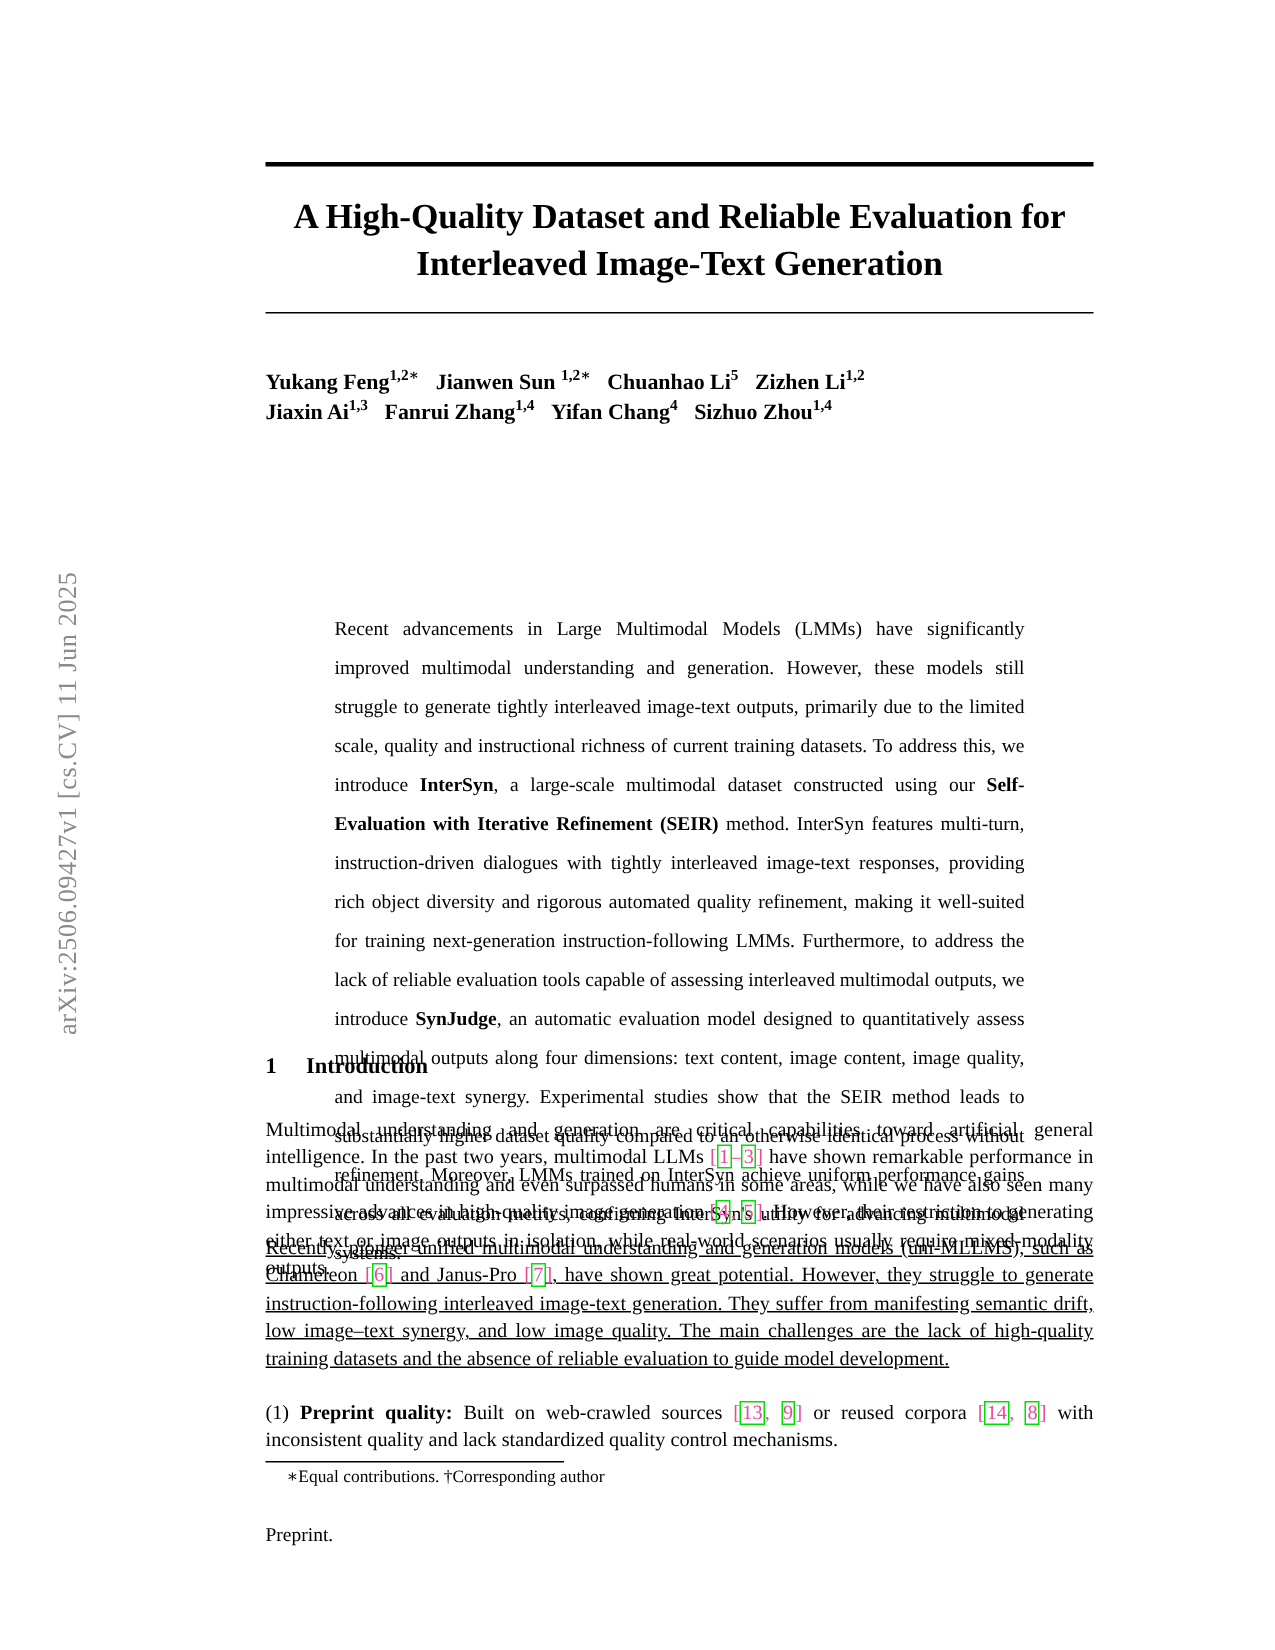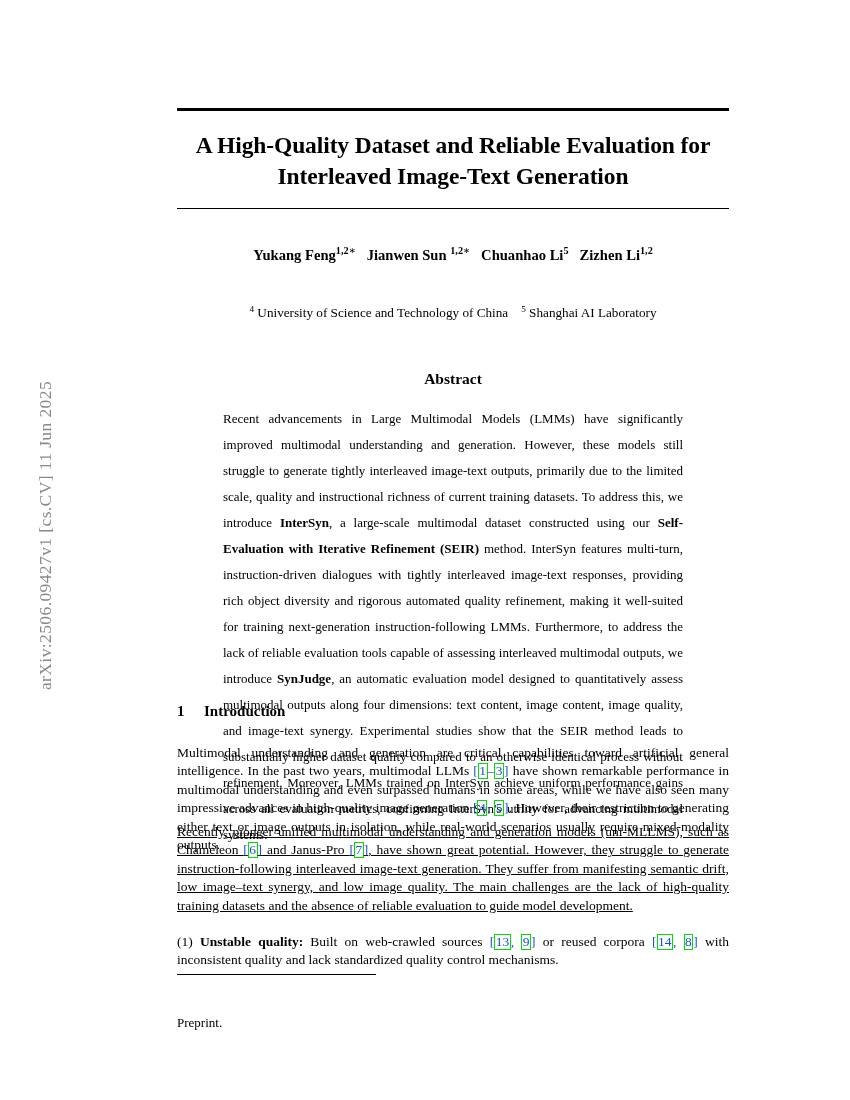--- a/index.html
+++ b/index.html
@@ -78,21 +78,21 @@
     line-height: 31px;
     letter-spacing: -0.1px;
   }
 
   
   #authors {
     position: absolute;
     left: 0px;
     top: 246px;
     width: 552px;
-    text-align: center;
+    text-align: left;
     font-weight: bold;
     font-size: 14.6px;
     line-height: 19.5px;
   }
   #authors .author { white-space: nowrap; }
   #authors .gap { display: inline-block; width: 11px; }
 
   #affiliations {
     position: absolute;
     left: 0px;
@@ -149,21 +149,21 @@
     text-justify: inter-word;
   }
   #par-1 { top: 744px; }
   #par-2 { top: 823px; text-decoration: underline; }
   #par-3 { top: 905px; }
   #par-4 { top: 933px; }
 
   
   .cite {
     display: inline;
-    color: #1d4ed8;
+    color: #ec4899;
     white-space: nowrap;
   }
   .cite .n {
     display: inline-block;
     border: 1px solid #00e000;
     padding: 0 0.5px;
     margin: 0 0px;
     line-height: 1.02;
   }
 
@@ -203,33 +203,33 @@
 <div id="page-column">
 
   <div class="rule-thick"></div>
 
   <div id="title">A High-Quality Dataset and Reliable Evaluation for Interleaved Image-Text Generation</div>
 
   <div class="rule-thin"></div>
 
   <div id="authors">
       <div><span class="author">Yukang Feng<sup>1,2∗</sup></span><span class="gap"></span><span class="author">Jianwen Sun <sup>1,2∗</sup></span><span class="gap"></span><span class="author">Chuanhao Li<sup>5</sup></span><span class="gap"></span><span class="author">Zizhen Li<sup>1,2</sup></span></div>
+      <div><span class="author">Jiaxin Ai<sup>1,3</sup></span><span class="gap"></span><span class="author">Fanrui Zhang<sup>1,4</sup></span><span class="gap"></span><span class="author">Yifan Chang<sup>4</sup></span><span class="gap"></span><span class="author">Sizhuo Zhou<sup>1,4</sup></span></div>
     </div>
 
   <div id="affiliations">
-      <div><span class="aff"><sup>4</sup> University of Science and Technology of China</span><span class="gap"></span><span class="aff"><sup>5</sup> Shanghai AI Laboratory</span></div>
     </div>
 
-  <div id="abstract-heading">Abstract</div>
 
   <div id="abstract-body">Recent advancements in Large Multimodal Models (LMMs) have significantly improved multimodal understanding and generation. However, these models still struggle to generate tightly interleaved image-text outputs, primarily due to the limited scale, quality and instructional richness of current training datasets. To address this, we introduce <b>InterSyn</b>, a large-scale multimodal dataset constructed using our <b>Self-Evaluation with Iterative Refinement (SEIR)</b> method. InterSyn features multi-turn, instruction-driven dialogues with tightly interleaved image-text responses, providing rich object diversity and rigorous automated quality refinement, making it well-suited for training next-generation instruction-following LMMs. Furthermore, to address the lack of reliable evaluation tools capable of assessing interleaved multimodal outputs, we introduce <b>SynJudge</b>, an automatic evaluation model designed to quantitatively assess multimodal outputs along four dimensions: text content, image content, image quality, and image-text synergy. Experimental studies show that the SEIR method leads to substantially higher dataset quality compared to an otherwise identical process without refinement. Moreover, LMMs trained on InterSyn achieve uniform performance gains across all evaluation metrics, confirming InterSyn's utility for advancing multimodal systems.</div>
 
   <div id="section-heading"><span class="num">1</span><span>Introduction</span></div>
 
   <div class="body-par" id="par-1">Multimodal understanding and generation are critical capabilities toward artificial general intelligence. In the past two years, multimodal LLMs <span class="cite">[<span class="n">1</span>–<span class="n">3</span>]</span> have shown remarkable performance in multimodal understanding and even surpassed humans in some areas, while we have also seen many impressive advances in high-quality image generation <span class="cite">[<span class="n">4</span>, <span class="n">5</span>]</span>. However, their restriction to generating either text or image outputs in isolation, while real-world scenarios usually require mixed-modality outputs.</div>
   <div class="body-par" id="par-2">Recently, pioneer unified multimodal understanding and generation models (uni-MLLMS), such as Chameleon <span class="cite">[<span class="n">6</span>]</span> and Janus-Pro <span class="cite">[<span class="n">7</span>]</span>, have shown great potential. However, they struggle to generate instruction-following interleaved image-text generation. They suffer from manifesting semantic drift, low image–text synergy, and low image quality. The main challenges are the lack of high-quality training datasets and the absence of reliable evaluation to guide model development.</div>
-  <div class="body-par" id="par-4">(1) <b>Unstable quality:</b> Built on web-crawled sources <span class="cite">[<span class="n">13</span>, <span class="n">9</span>]</span> or reused corpora <span class="cite">[<span class="n">14</span>, <span class="n">8</span>]</span> with inconsistent quality and lack standardized quality control mechanisms.</div>
+  <div class="body-par" id="par-4">(1) <b>Preprint quality:</b> Built on web-crawled sources <span class="cite">[<span class="n">13</span>, <span class="n">9</span>]</span> or reused corpora <span class="cite">[<span class="n">14</span>, <span class="n">8</span>]</span> with inconsistent quality and lack standardized quality control mechanisms.</div>
 
   <div id="footnote-rule"></div>
+  <div id="footnote-text">∗Equal contributions. †Corresponding author</div>
 
   <div id="footer">Preprint.</div>
 
 </div>
 
 </body></html>

